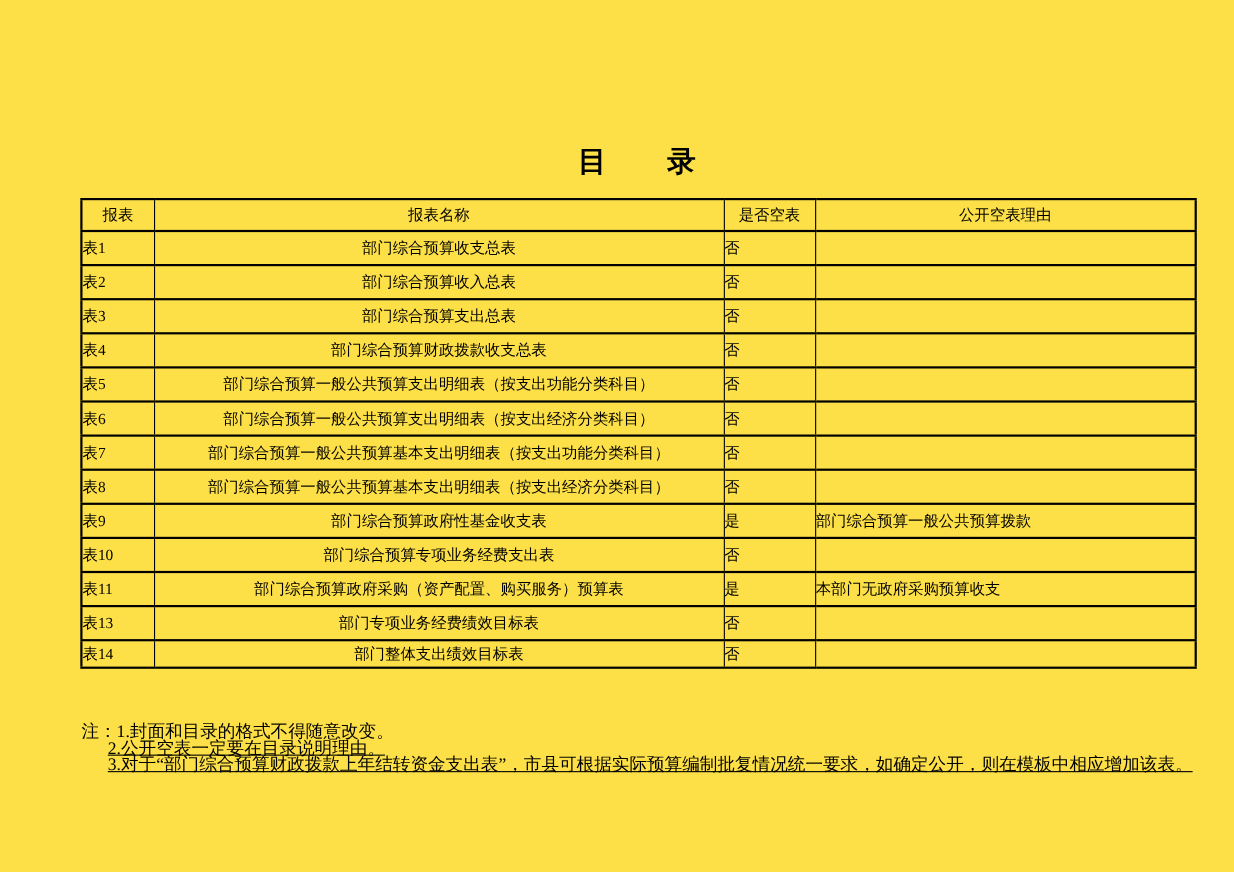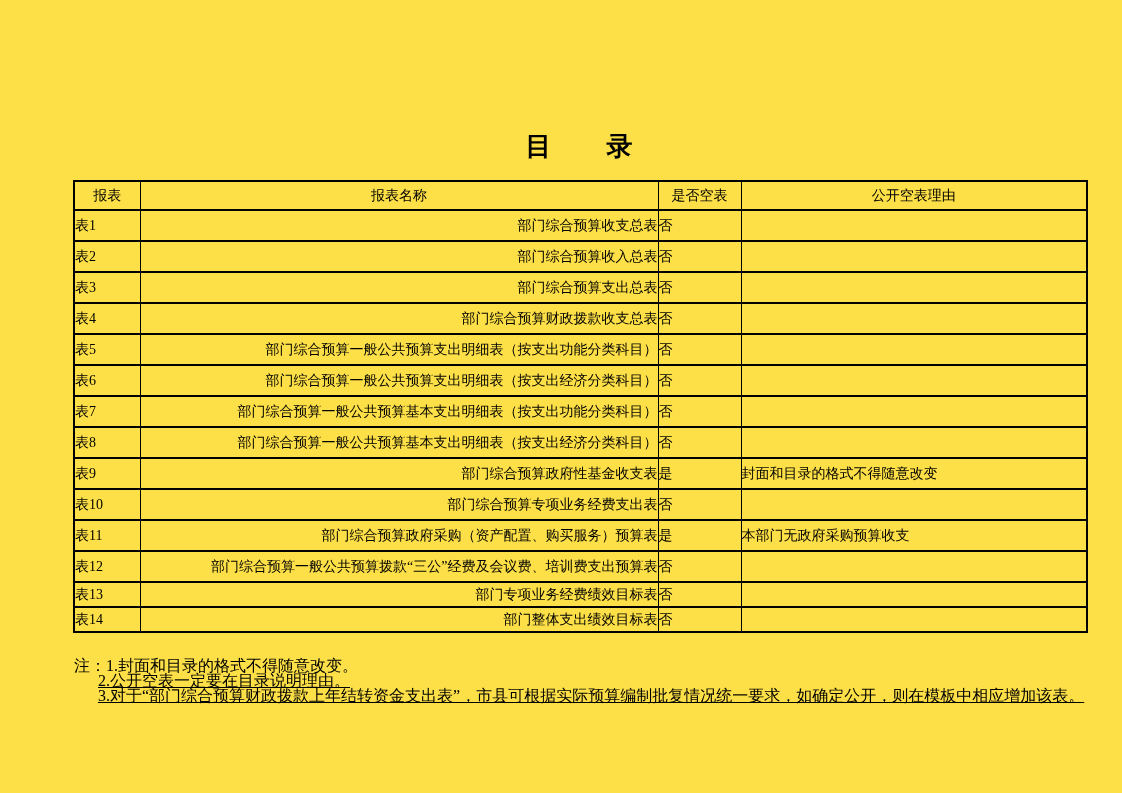--- a/index.html
+++ b/index.html
@@ -45,21 +45,21 @@
     padding: 0;
     overflow: hidden;
     white-space: nowrap;
     vertical-align: middle;
   }
   table.toc thead tr { height: 29px; }
   table.toc tbody tr { height: 31px; }
   table.toc tbody tr:nth-child(n+13) { height: 25px; }
   table.toc th { text-align: center; margin-top: 32px; }
   td.c-id, td.c-empty, td.c-reason { text-align: left; }
-  td.c-name { text-align: right; padding-left: 6px; }
+  td.c-name { text-align: center; padding-left: 6px; }
   .notes {
     position: absolute;
     left: 74px;
     top: 658px;
     font-size: 16px;
     line-height: 15px;
   }
   .note-line { white-space: nowrap; }
   .note-line.indent { padding-left: 24px; text-decoration: underline; }
 </style>
@@ -139,43 +139,37 @@
       <td class="c-id">表8</td>
       <td class="c-name">部门综合预算一般公共预算基本支出明细表（按支出经济分类科目）</td>
       <td class="c-empty">否</td>
       <td class="c-reason"></td>
     </tr>
 
     <tr>
       <td class="c-id">表9</td>
       <td class="c-name">部门综合预算政府性基金收支表</td>
       <td class="c-empty">是</td>
-      <td class="c-reason">封面和目录的格式不得随意改变</td>
+      <td class="c-reason">部门综合预算一般公共预算拨款</td>
     </tr>
 
     <tr>
       <td class="c-id">表10</td>
       <td class="c-name">部门综合预算专项业务经费支出表</td>
       <td class="c-empty">否</td>
       <td class="c-reason"></td>
     </tr>
 
     <tr>
       <td class="c-id">表11</td>
       <td class="c-name">部门综合预算政府采购（资产配置、购买服务）预算表</td>
       <td class="c-empty">是</td>
       <td class="c-reason">本部门无政府采购预算收支</td>
     </tr>
 
-    <tr>
-      <td class="c-id">表12</td>
-      <td class="c-name">部门综合预算一般公共预算拨款“三公”经费及会议费、培训费支出预算表</td>
-      <td class="c-empty">否</td>
-      <td class="c-reason"></td>
-    </tr>
 
     <tr>
       <td class="c-id">表13</td>
       <td class="c-name">部门专项业务经费绩效目标表</td>
       <td class="c-empty">否</td>
       <td class="c-reason"></td>
     </tr>
 
     <tr>
       <td class="c-id">表14</td>

